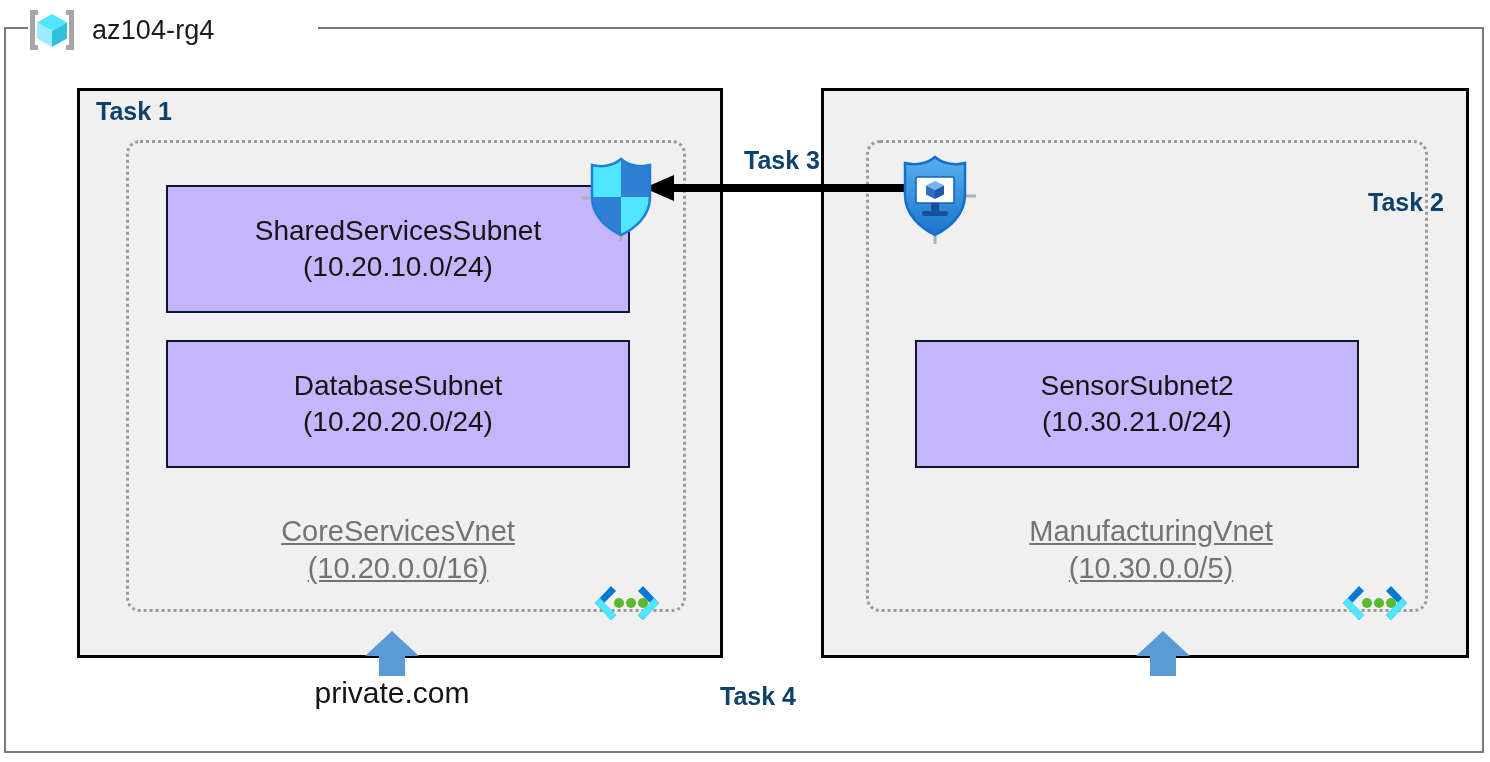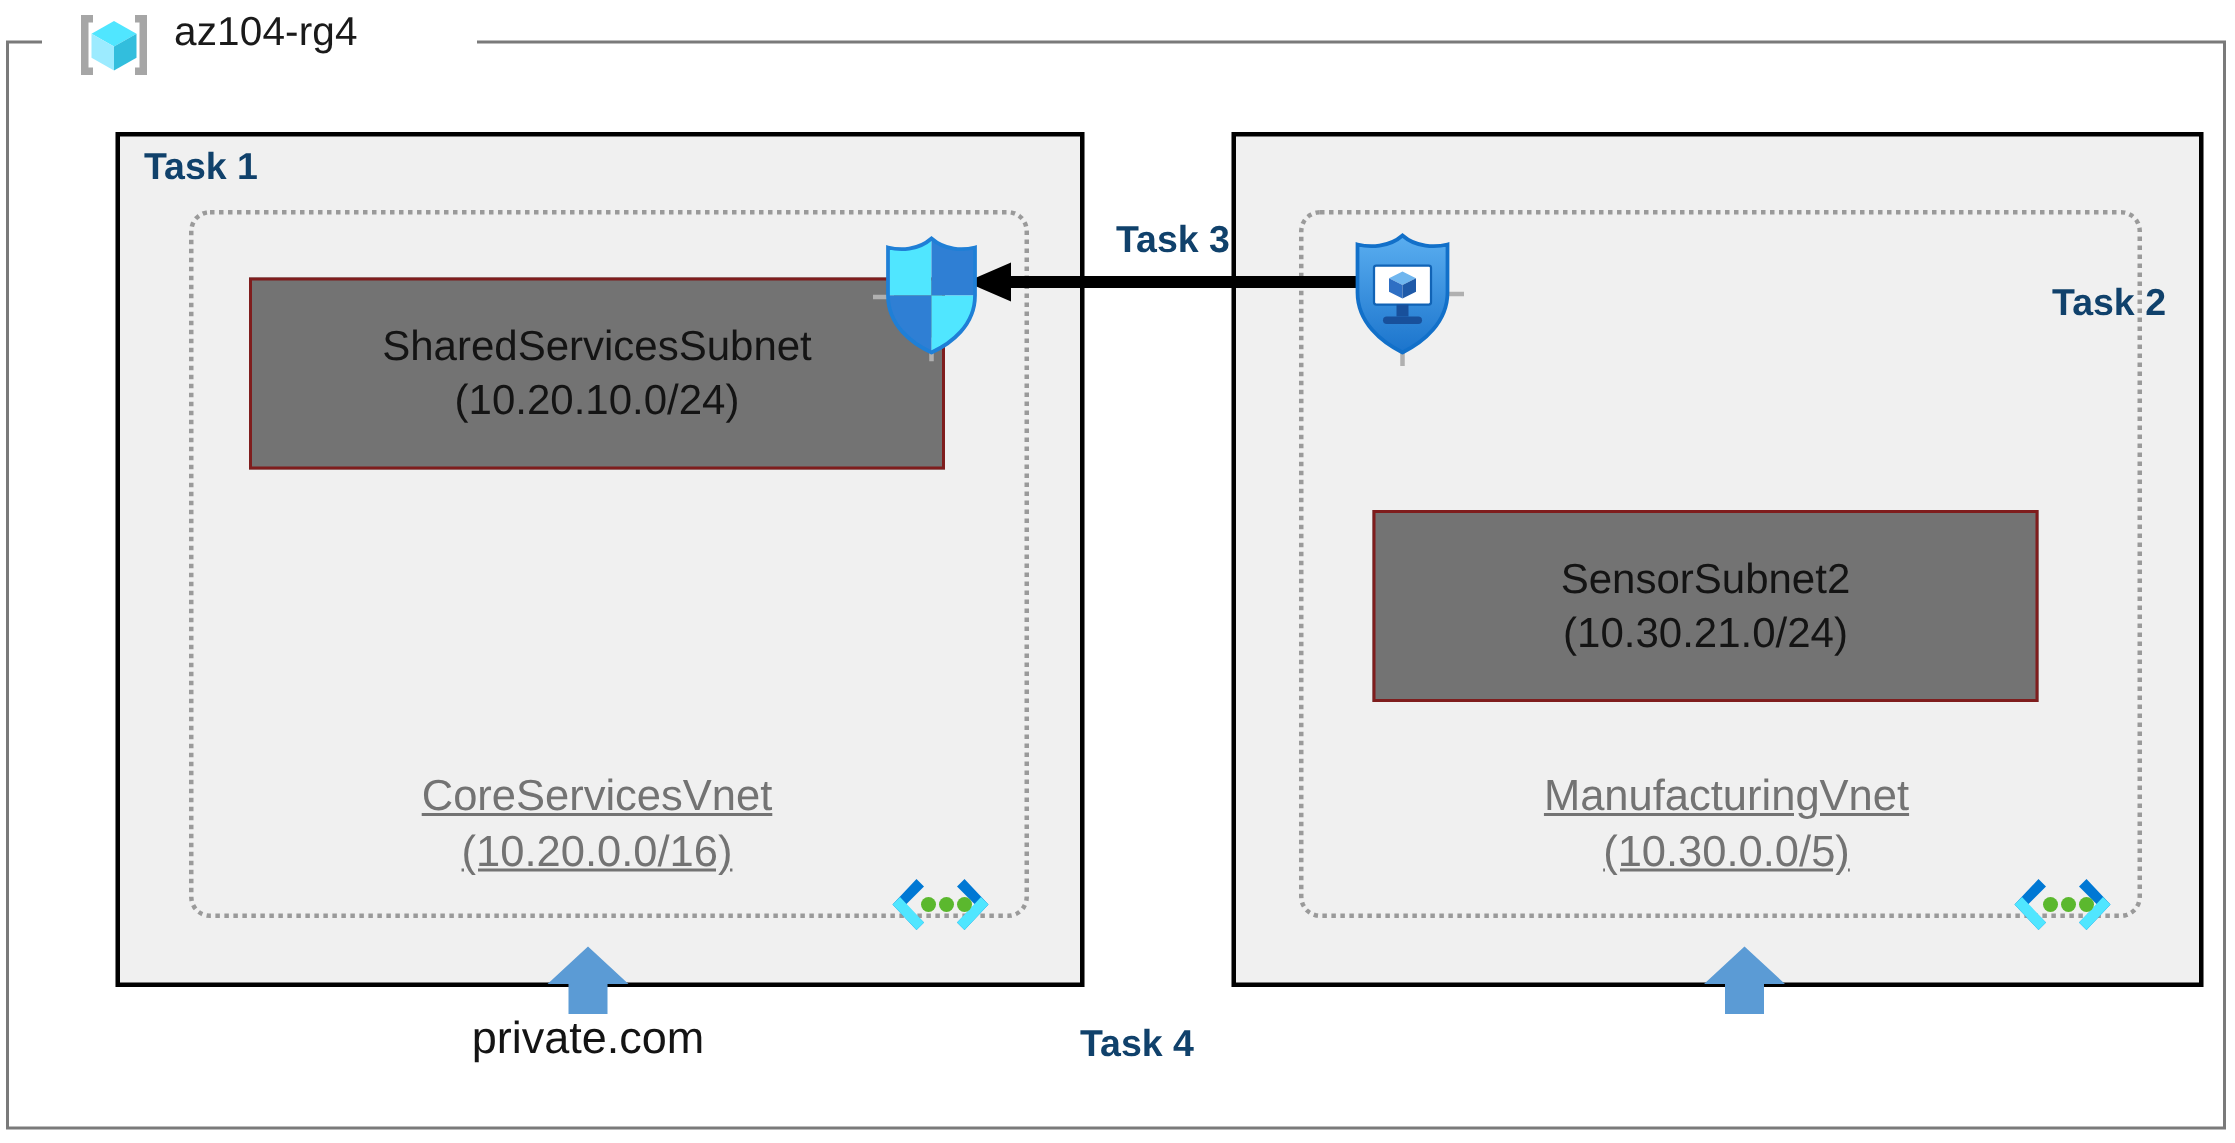--- a/index.html
+++ b/index.html
@@ -32,25 +32,25 @@
   .rg-title-notch {
     position: absolute;
     left: 28px;
     top: 18px;
     width: 290px;
     height: 22px;
     background: #ffffff;
   }
   .rg-title-wrap {
     position: absolute;
-    left: 48px;
+    left: 24px;
     top: 6px;
     height: 48px;
     display: flex;
-    align-items: flex-start;
+    align-items: center;
     gap: 12px;
   }
   .rg-title-text {
     font-size: 27px;
     color: #1a1a1a;
     white-space: nowrap;
     letter-spacing: 0.1px;
   }
 
   
@@ -88,22 +88,22 @@
     border-radius: 14px;
     box-sizing: border-box;
     background: transparent;
   }
   #vnet1-box { left: 126px; top: 140px; width: 560px; height: 472px; }
   #vnet2-box { left: 866px; top: 140px; width: 562px; height: 472px; }
 
   
   .subnet-box {
     position: absolute;
-    background: #737373;
-    border: 2px solid #7f1d1d;
+    background: #c4b5fd;
+    border: 2px solid #0f172a;
     box-sizing: border-box;
     display: flex;
     flex-direction: column;
     align-items: center;
     justify-content: center;
     line-height: 1.28;
   }
   .subnet-name, .subnet-cidr {
     font-size: 28px;
     color: #141414;
@@ -206,20 +206,24 @@
   <div id="task1-box" class="task-box"></div>
   <div id="task1-label" class="task-label">Task 1</div>
 
   <div id="vnet1-box" class="vnet-box"></div>
 
   <div id="subnet-ss" class="subnet-box">
     <span class="subnet-name">SharedServicesSubnet</span>
     <span class="subnet-cidr">(10.20.10.0/24)</span>
   </div>
 
+  <div id="subnet-db" class="subnet-box">
+    <span class="subnet-name">DatabaseSubnet</span>
+    <span class="subnet-cidr">(10.20.20.0/24)</span>
+  </div>
 
   <div id="vnet1-label" class="vnet-label">
     <span class="n">CoreServicesVnet</span>
     <span class="c">(10.20.0.0/16)</span>
   </div>
 
   <span class="vnet-icon-1">
     <svg width="70" height="40" viewBox="0 0 70 40">
       <path d="M19 3 L24 8 L12 20 L24 32 L19 37 L3 20 Z" fill="#0078d4"></path>
       <path d="M19 37 L3 20 L8 15 L24 32 Z" fill="#50e6ff"></path>

